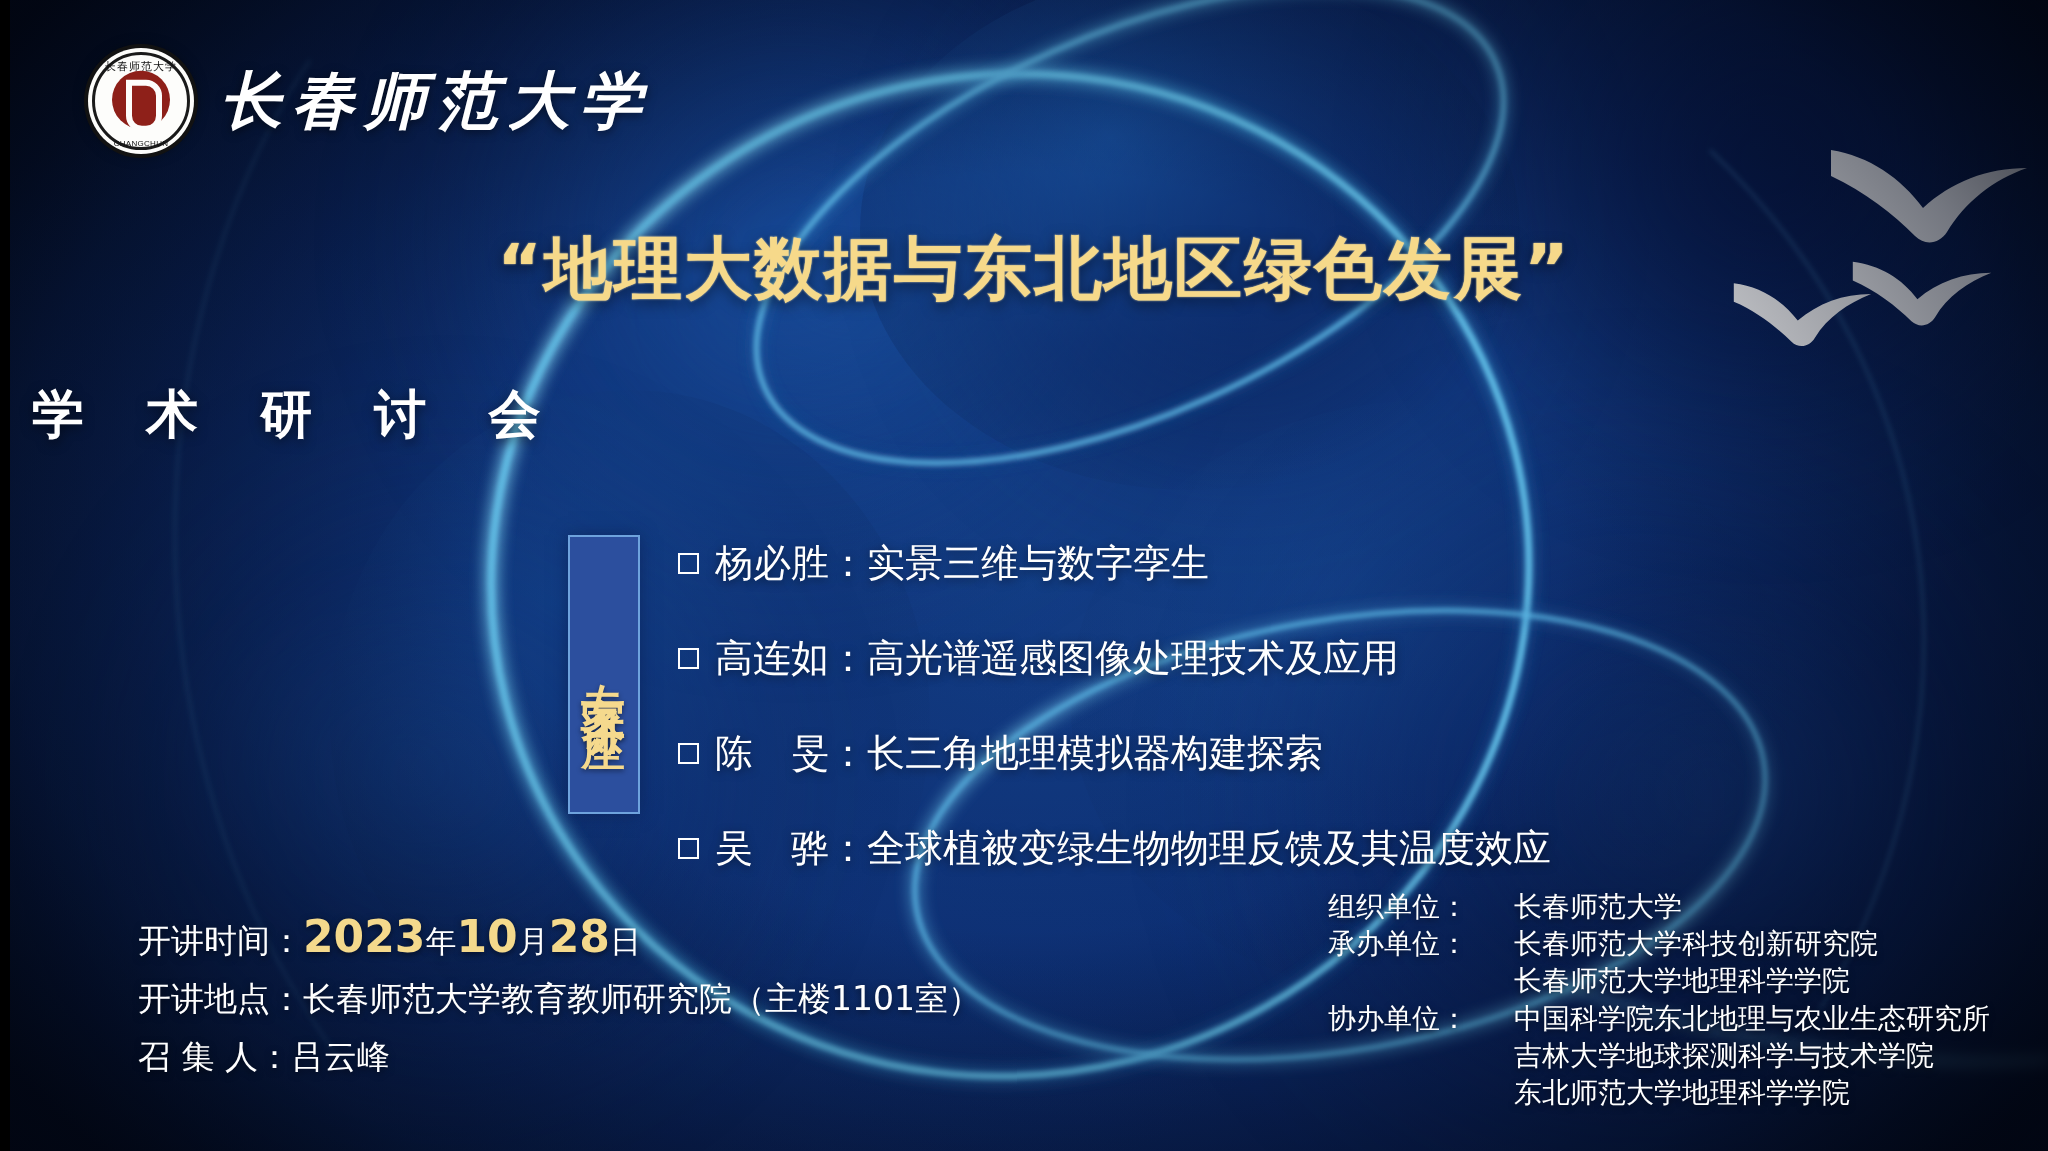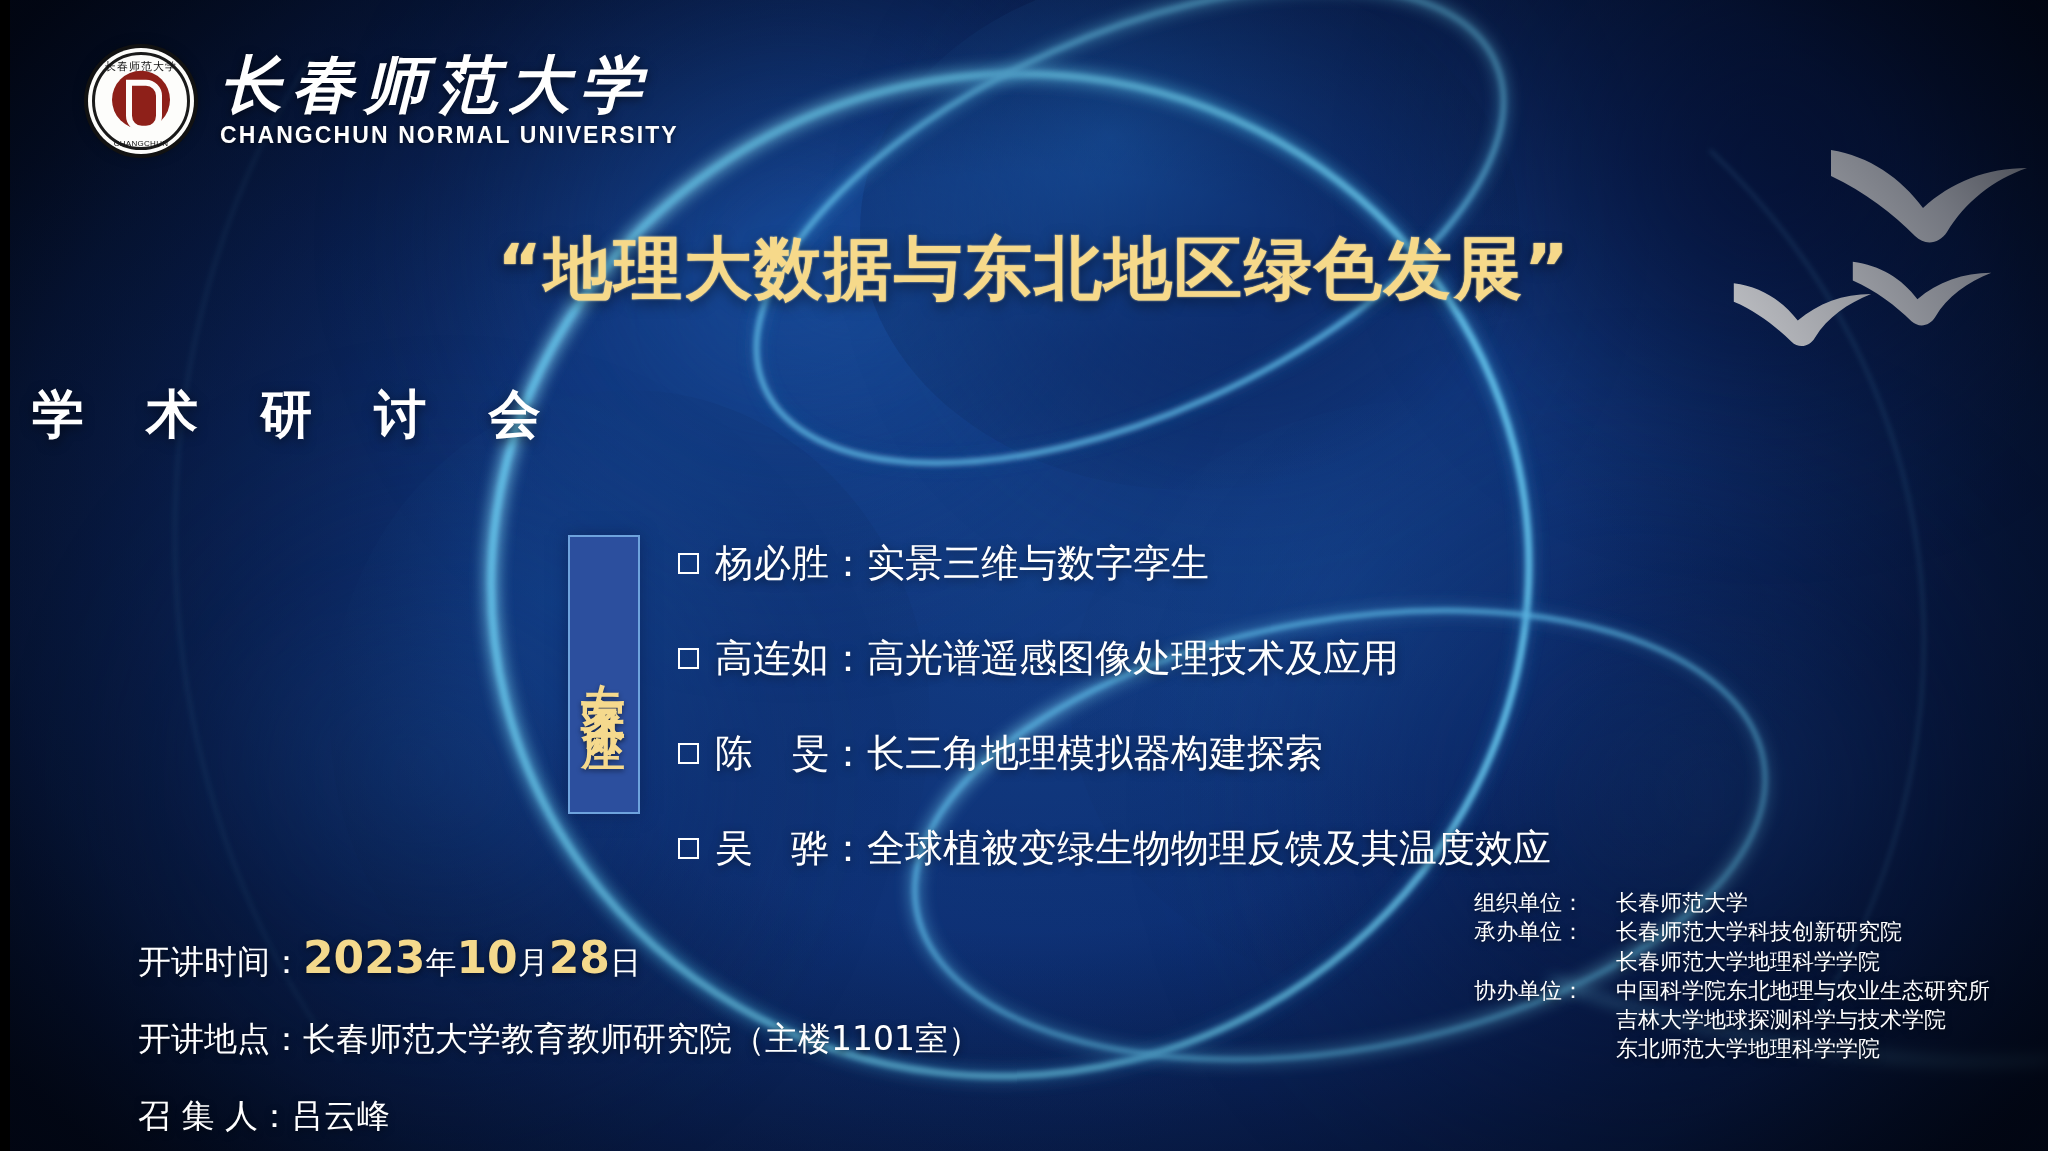--- a/index.html
+++ b/index.html
@@ -78,32 +78,32 @@
 
   
   #talks{position:absolute;left:668px;top:538px;display:flex;flex-direction:column;gap:44px;}
   .talk{display:flex;align-items:center;color:#fff;
         font-family:"DejaVu Sans","Liberation Sans",sans-serif;font-size:38px;
         text-shadow:0 2px 8px rgba(0,0,0,.5);white-space:pre;}
   .bullet{display:inline-block;width:17px;height:17px;border:2px solid #ffffff;
         margin-right:16px;flex:none;}
 
   
-  #info{position:absolute;left:128px;top:936px;display:flex;flex-direction:column;gap:32px;}
+  #info{position:absolute;left:128px;top:915px;display:flex;flex-direction:column;gap:13px;}
   .info-row{display:flex;align-items:baseline;color:#ffffff;
         font-family:"DejaVu Sans","Liberation Sans",sans-serif;font-size:33px;
         text-shadow:0 2px 7px rgba(0,0,0,.55);white-space:pre;}
   .info-row .val-gold{color:#f4d98c;font-size:44px;font-weight:bold;line-height:1;}
   .info-row .unit{color:#ffffff;font-size:31px;}
 
   
   #orgs{position:absolute;right:68px;top:888px;text-align:left;
         font-family:"DejaVu Sans","Liberation Sans",sans-serif;}
-  .org-row{display:flex;color:#ffffff;font-size:22px;line-height:1.33;
-        text-shadow:0 2px 6px rgba(0,0,0,.55);white-space:pre;}
+  .org-row{display:flex;color:#ffffff;font-size:28px;line-height:1.33;
+        text-shadow:0 2px 6px rgba(0,0,0,.55);white-space:pre;gap:44px;}
   .org-label{width:142px;flex:none;}
   .org-vals{display:flex;flex-direction:column;}
 </style>
 </head>
 <body>
 
 <div id="poster">
 
   <div class="nebula n1"></div>
   <div class="nebula n2"></div>
@@ -192,21 +192,20 @@
 
   <div id="brand">
     <div class="seal">
       <div class="outer-ring"></div>
       <div class="topchars">长春师范大学</div>
       <div class="mono"></div>
       <div class="botchars">CHANGCHUN</div>
     </div>
     <div class="brand-text">
       <div class="brand-cn">长春师范大学</div>
-      <div class="brand-en">CHANGCHUN NORMAL UNIVERSITY</div>
     </div>
   </div>
 
   <div id="title-main">“地理大数据与东北地区绿色发展”</div>
   <div id="title-sub">学 术 研 讨 会</div>
 
   <div id="badge">
     <span class="bt">专家讲座</span>
   </div>
 

